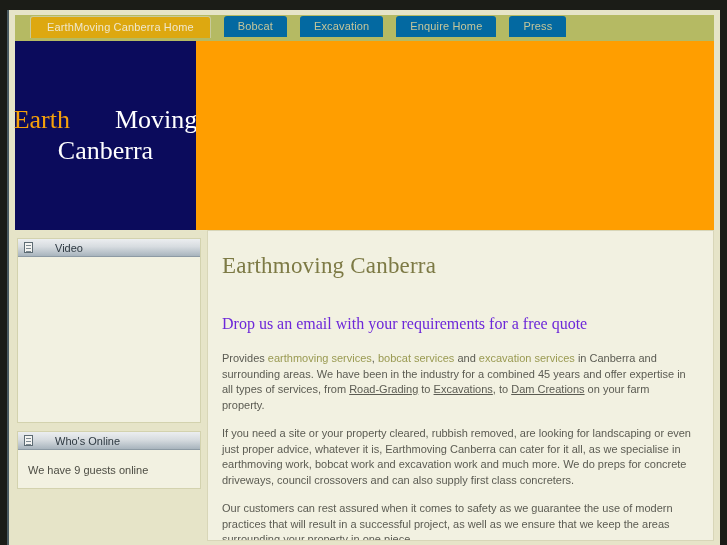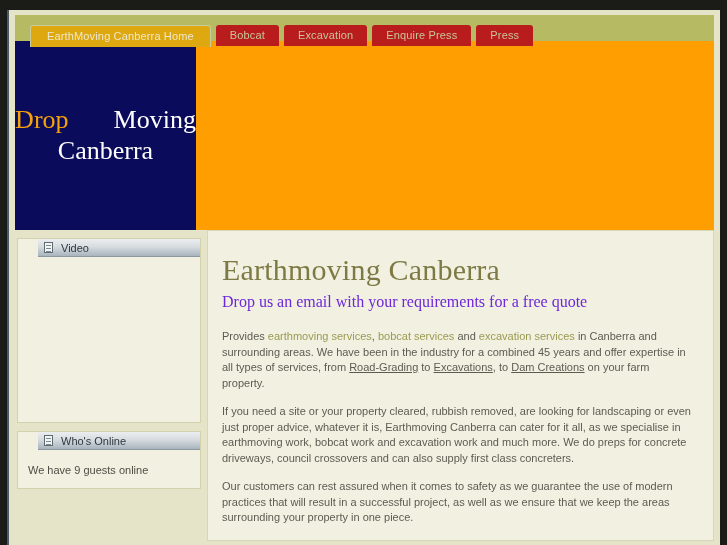--- a/index.html
+++ b/index.html
@@ -26,33 +26,33 @@
     background: #e6e4c8;
     border-left: 2px solid #4a5a60;
     padding: 5px 6px 0 6px;
   }
 
   
   .nav-strip {
     position: relative;
     height: 26px;
     background: #b5ba63;
-    padding: 10px 0 0 15px;
+    padding: 1px 0 0 15px;
     display: flex;
     align-items: flex-start;
-    gap: 5px;
+    gap: 13px;
   }
 
   .nav-tab {
     height: 21px;
     line-height: 21px;
     padding: 0 14px;
     font-size: 11px;
     color: #c6c69a;
-    background: #b91c1c;
+    background: #0369a1;
     border-top-left-radius: 3px;
     border-top-right-radius: 3px;
     white-space: nowrap;
     cursor: pointer;
     letter-spacing: .15px;
   }
 
   .nav-tab.active {
     background: #dda810;
     color: #efe7cc;
@@ -112,22 +112,21 @@
     margin: 0 0 8px 2px;
   }
 
   .module-head {
     height: 18px;
     background: linear-gradient(to bottom, #eceef0 0%, #d7dce0 45%, #a8b4bd 100%);
     border-bottom: 1px solid #8d9aa4;
     display: flex;
     align-items: center;
     padding: 0 0 0 6px;
-    gap: 8px;
-    margin-left: 20px;
+    gap: 22px;
   }
 
   .module-icon {
     width: 9px;
     height: 11px;
     background: #f4f4f2;
     border: 1px solid #5d6b73;
     position: relative;
   }
   .module-icon::after {
@@ -159,24 +158,24 @@
     background: #f2f1e1;
     border: 1px solid #d8d6b8;
     margin-left: 2px;
     padding: 22px 22px 0 14px;
     overflow: hidden;
     position: relative;
   }
 
   h1.content-title {
     font-family: "Liberation Serif", serif;
-    font-size: 30px;
+    font-size: 23px;
     font-weight: normal;
     color: #7d7a45;
-    margin-bottom: 6px;
+    margin-bottom: 36px;
     letter-spacing: .2px;
   }
 
   h2.content-sub {
     font-family: "Liberation Serif", serif;
     font-size: 16px;
     font-weight: normal;
     color: #6d28d9;
     margin-bottom: 18px;
   }
@@ -200,28 +199,28 @@
 </style>
 </head>
 <body>
 
 <div class="page-frame">
 
   <div class="nav-strip">
     <div class="nav-tab active">EarthMoving Canberra Home</div>
     <div class="nav-tab">Bobcat</div>
     <div class="nav-tab">Excavation</div>
-    <div class="nav-tab">Enquire Press</div>
+    <div class="nav-tab">Enquire Home</div>
     <div class="nav-tab">Press</div>
   </div>
 
   <div class="banner">
     <div class="logo-box">
       <div class="logo-line1">
-        <span class="logo-earth">Drop</span><span class="logo-moving">Moving</span>
+        <span class="logo-earth">Earth</span><span class="logo-moving">Moving</span>
       </div>
       <div class="logo-line2">Canberra</div>
     </div>
     <div class="banner-fill"></div>
   </div>
 
   <div class="body-row">
 
     <div class="sidebar">
 

